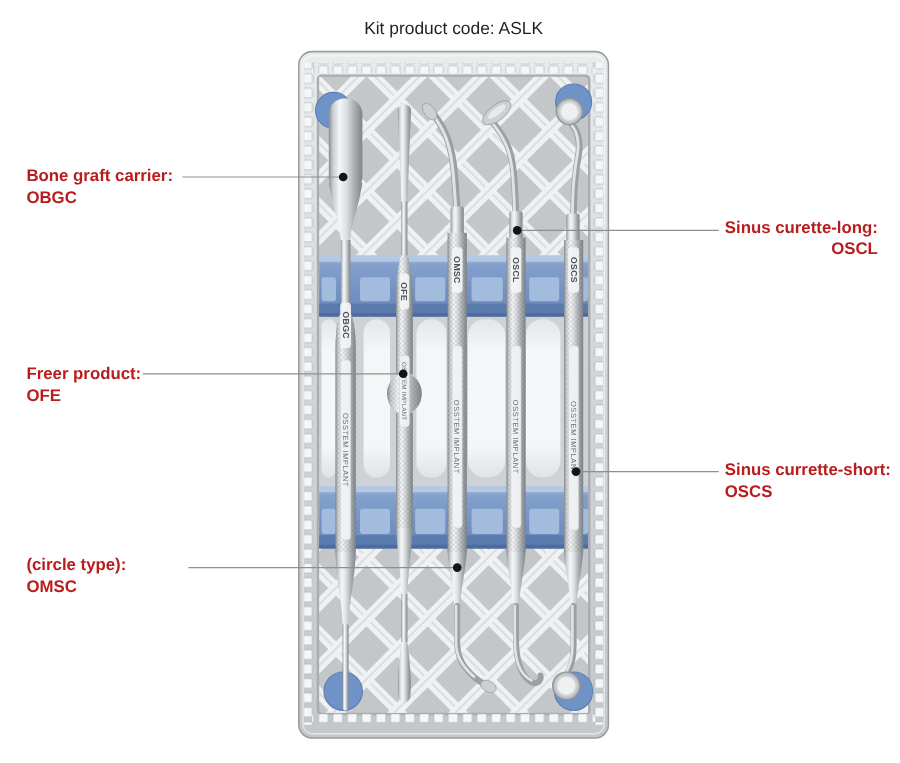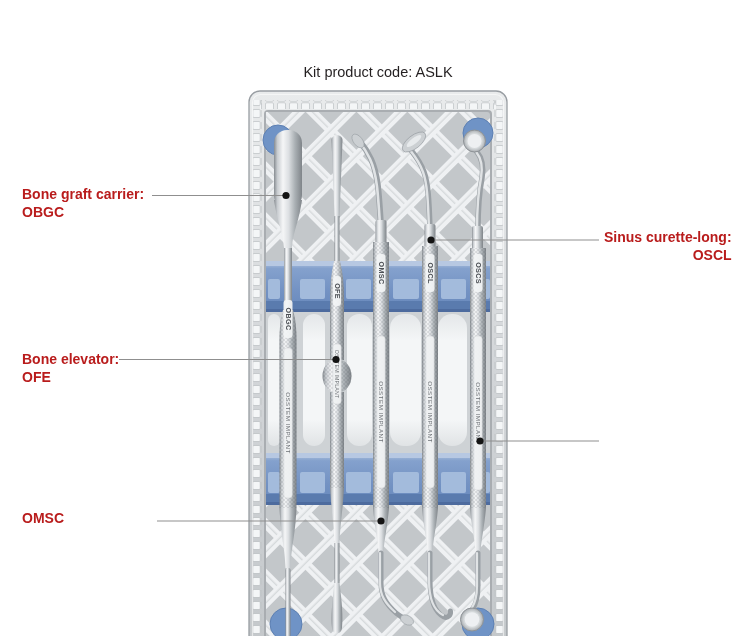--- a/index.html
+++ b/index.html
@@ -1,18 +1,18 @@
 <!DOCTYPE html>
 <html><head>
 <meta charset="utf-8">
 <style>
   html,body{margin:0;padding:0;}
   body{width:750px;height:636px;position:relative;background:#ffffff;overflow:hidden;
        font-family:"Liberation Sans",sans-serif;color:#231f20;}
-  .stage{position:absolute;inset:0;margin-top:48px;}
+  .stage{position:absolute;inset:0;}
   .title{position:absolute;left:248px;top:16px;width:260px;text-align:center;
          font-size:14.5px;color:#231f20;}
   .callout{position:absolute;font-size:14px;line-height:18px;color:#b91c1c;white-space:nowrap;font-weight:bold;}
   .c0{left:22px;top:137px;}
   .c1{left:22px;top:302px;}
   .c2{left:22px;top:461px;}
   .c3{left:604px;top:180px;text-align:right;}
   .c4{left:604px;top:382px;}
   svg{position:absolute;left:0;top:0;}
   svg text{font-family:"Liberation Sans",sans-serif;}
@@ -246,27 +246,32 @@
 </svg>
 
 <div class="title">Kit product code: ASLK</div>
 
 <div class="callout c0">
   <div>Bone graft carrier:</div>
   <div>OBGC</div>
 </div>
 
 <div class="callout c1">
-  <div>Bone elevator:</div>
+  <div>Freer product:</div>
   <div>OFE</div>
 </div>
 
 <div class="callout c2">
+  <div>(circle type):</div>
   <div>OMSC</div>
 </div>
 
 <div class="callout c3">
   <div>Sinus curette-long:</div>
   <div>OSCL</div>
 </div>
 
+<div class="callout c4">
+  <div>Sinus currette-short:</div>
+  <div>OSCS</div>
+</div>
 
 </div>
 
 </body></html>

